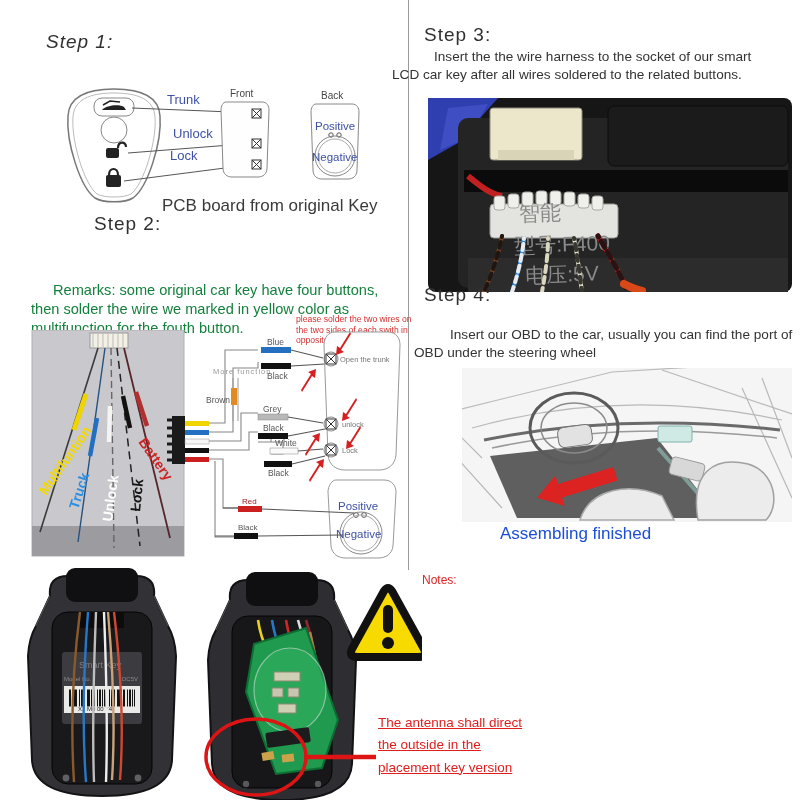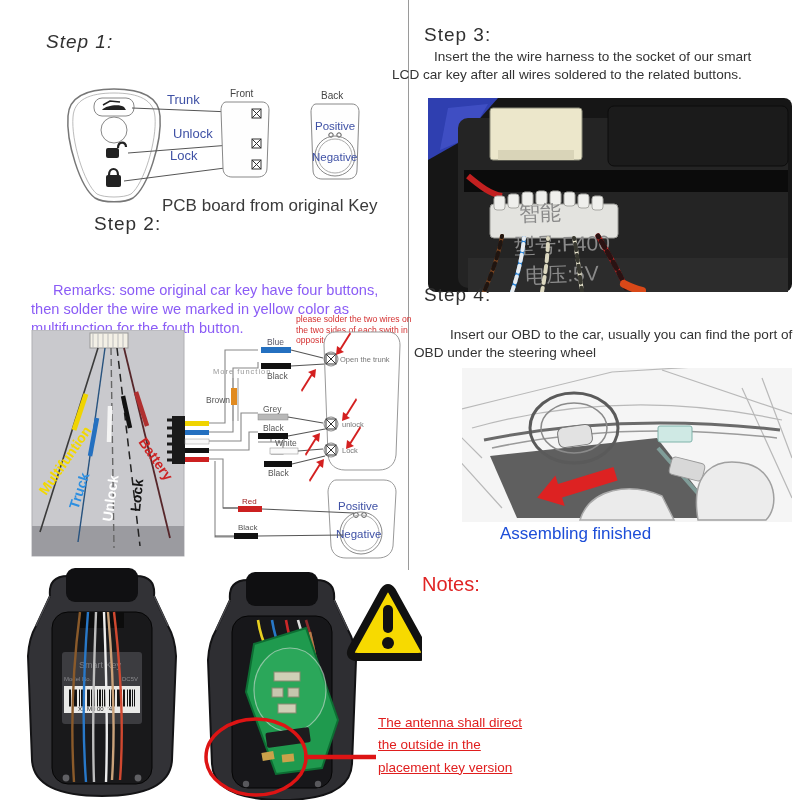--- a/index.html
+++ b/index.html
@@ -3,25 +3,25 @@
 <meta charset="utf-8">
 <style>
   html,body{margin:0;padding:0;background:#fff;}
   #page{position:relative;width:800px;height:800px;background:#ffffff;overflow:hidden;
         font-family:"Liberation Sans", sans-serif;color:#2f2f2f;}
   .abs{position:absolute;}
   .title{font-size:23px;letter-spacing:1px;color:#262626;text-align:center;}
   .step-h{font-size:19px;color:#303030;letter-spacing:1px;}
   .body-t{font-size:13.6px;line-height:1.32;color:#333;}
   .indent{text-indent:28px;}
-  .remarks{font-size:14.6px;line-height:1.3;color:#8b5cf6;text-indent:22px;}
+  .remarks{font-size:14.6px;line-height:1.3;color:#15803d;text-indent:22px;}
   .small-red{font-size:8.6px;line-height:1.25;color:#d43030;}
   .caption{font-size:17px;color:#3a3a3a;}
   .vdivider{position:absolute;left:408px;top:0;width:1px;height:570px;background:#9a9a9a;}
-  .notes-h{font-size:20px;color:#e02424;}
+  .notes-h{font-size:12px;color:#e02424;}
   .notes-b{font-size:13.8px;line-height:1.47;color:#e02424;}
   .antenna{font-size:13.5px;line-height:1.65;color:#e01e1e;}
   svg text{font-family:"Liberation Sans", sans-serif;}
 </style>
 </head>
 <body>
 
 <div id="page">
 
   <div class="vdivider"></div>

